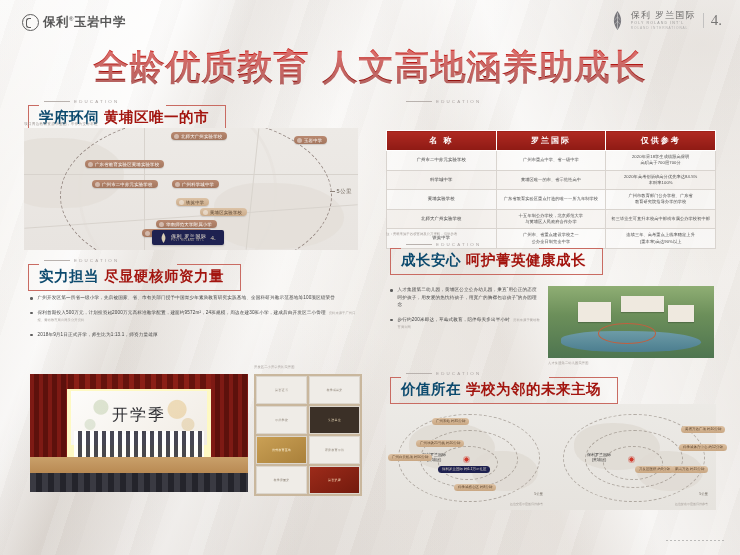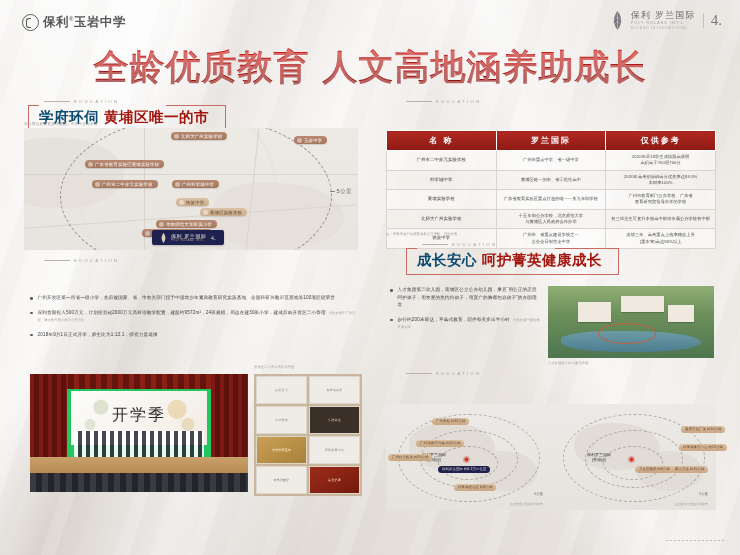--- a/index.html
+++ b/index.html
@@ -137,21 +137,21 @@
   .bullet{
     display:flex;gap:5px;margin-bottom:7px;line-height:1.65;
     font-size:4.6px;color:#3f3f3f;letter-spacing:.15px;
   }
   .bullet .dot{
     flex:0 0 auto;width:2.6px;height:2.6px;background:#5d5d5d;border-radius:50%;margin-top:3px;
   }
   .bullet .src{font-size:3.2px;color:#a8a29e;margin-left:3px;}
 
   
-  .photo{position:absolute;overflow:hidden;background:#22c55e;}
+  .photo{position:absolute;overflow:hidden;background:#fef9c3;}
   
   .stage{left:30px;top:374px;width:218px;height:118px;}
   .st-curtain-l,.st-curtain-r{position:absolute;top:0;bottom:26%;width:17%;
      background:repeating-linear-gradient(90deg,#7e1a14 0 4px,#5d110c 4px 9px);}
   .st-curtain-l{left:0;} .st-curtain-r{right:0;}
   .st-top{position:absolute;left:0;right:0;top:0;height:13%;
      background:repeating-linear-gradient(90deg,#8a1f16 0 5px,#65130d 5px 11px);}
   .st-screen{position:absolute;left:19%;top:14%;width:62%;height:46%;
      background:linear-gradient(140deg,#fdfcfa,#f1ece4);}
   .st-screen .kanji{position:absolute;left:50%;top:46%;transform:translate(-50%,-50%);
@@ -345,20 +345,23 @@
           <td class="c1">铁英中学</td>
           <td>广州市、省重点建设学校之一<br>公办全日制完全中学</td>
           <td>连续三年、高考重点上线率稳定上升<br>(重本率)高达90%以上</td>
         </tr>
       </tbody>
   </table>
   <div class="tbl-note">注：资料来源于各校官网及公开资料，仅供参考</div>
 
   <div class="sec" style="left:28px;top:258px;">
     <div class="sec-en">EDUCATION</div>
+    <div class="sec-box">
+      <span class="sec-a">实力担当</span><span class="sec-b">尽显硬核师资力量</span>
+    </div>
   </div>
   <div class="bullets" id="faculty-bullets" style="left:30px;top:294px;width:328px;">
       <div class="bullet">
         <span class="dot"></span>
         <span>广州开发区第一所省一级小学，先后被国家、省、市有关部门授予中国青少年素质教育研究实践基地、全国科研兴教示范基地等100项区级荣誉</span>
       </div>
       <div class="bullet">
         <span class="dot"></span>
         <span>保利首期投入500万元，计划投资超2000万元高标准教学配置，建面约9572m²，24班规模，周边在建30班小学，建成后由开发区二小管理<span class="src">资料来源于广州日报、黄埔教育局官网及公开资料</span></span>
       </div>
@@ -402,21 +405,21 @@
       </div>
       <div class="aw ">
         <span>教学质量奖</span>
       </div>
       <div class="aw red">
         <span>荣誉奖牌</span>
       </div>
     </div>
   <div class="photo-cap" style="left:254px;top:365px;">开发区二小开学典礼实景图</div>
 
-  <div class="sec" style="left:406px;top:242px;">
+  <div class="sec" style="left:390px;top:242px;">
     <div class="sec-en">EDUCATION</div>
     <div class="sec-box">
       <span class="sec-a">成长安心</span><span class="sec-b">呵护菁英健康成长</span>
     </div>
   </div>
   <div class="bullets" id="growth-bullets" style="left:390px;top:286px;width:150px;">
       <div class="bullet">
         <span class="dot"></span>
         <span>人才集团第二幼儿园，黄埔区公立公办幼儿园，秉直“用公正的态度呵护孩子，用友爱的热忱待孩子，用宽广的胸襟包容孩子”的办园理念</span>
       </div>
@@ -431,20 +434,23 @@
     <div class="water"></div>
     <div class="bld" style="left:18%;top:22%;width:20%;height:28%;"></div>
     <div class="bld" style="left:44%;top:14%;width:26%;height:22%;"></div>
     <div class="bld" style="left:72%;top:26%;width:16%;height:24%;"></div>
     <div class="trk" style="left:30%;top:52%;width:34%;height:26%;"></div>
   </div>
   <div class="photo-cap" style="left:548px;top:361px;">人才集团第二幼儿园实景图</div>
 
   <div class="sec" style="left:390px;top:371px;">
     <div class="sec-en">EDUCATION</div>
+    <div class="sec-box">
+      <span class="sec-a">价值所在</span><span class="sec-b">学校为邻的未来主场</span>
+    </div>
   </div>
 
   <div class="map2wrap">
     <div class="map2" id="map-left">
         <div class="cont" style="left: 14%; top: 18%; width: 52%; height: 44%;"></div>
         <div class="cont" style="left: 52%; top: 44%; width: 40%; height: 38%;"></div>
         <div class="m-ring" style="left: 12px; top: 10px; width: 140px; height: 86px;"></div>
         <div class="m-ring" style="left: 34px; top: 26px; width: 96px; height: 56px;"></div>
         <div class="m-ring" style="left: 52px; top: 42px; width: 58px; height: 32px;"></div>
         <div class="m-dot" style="left: 77px; top: 52px;"></div>

